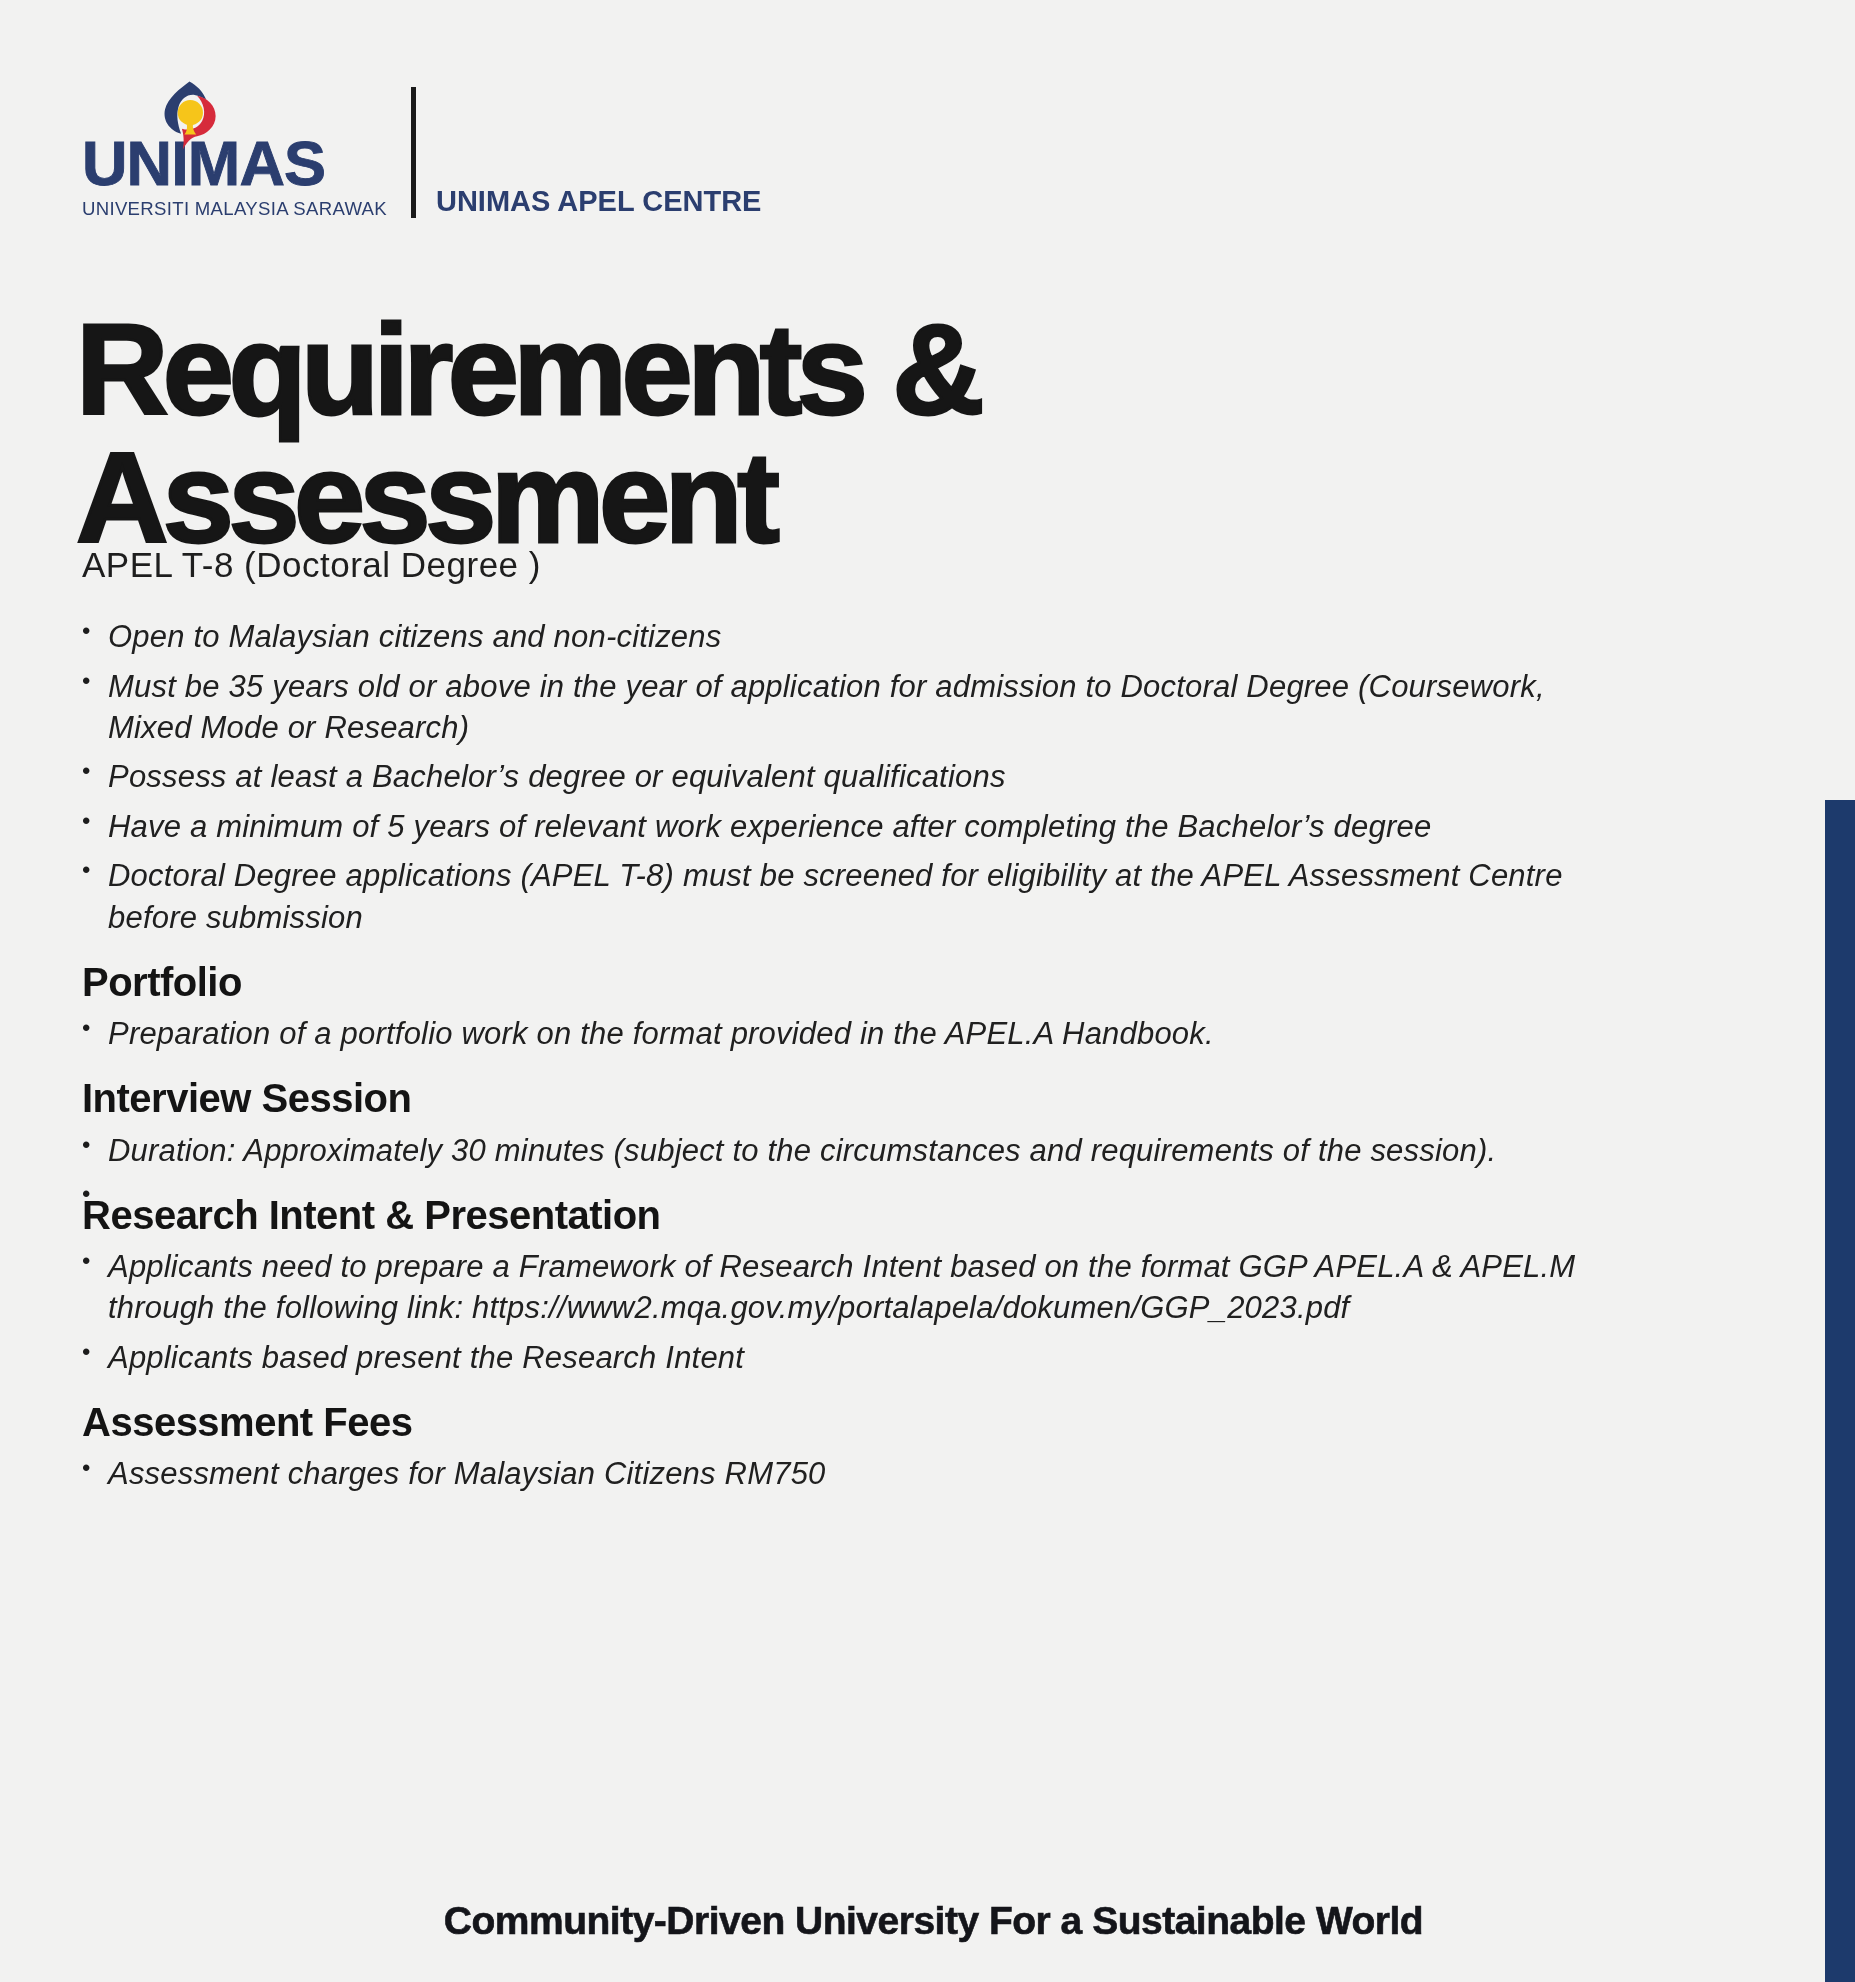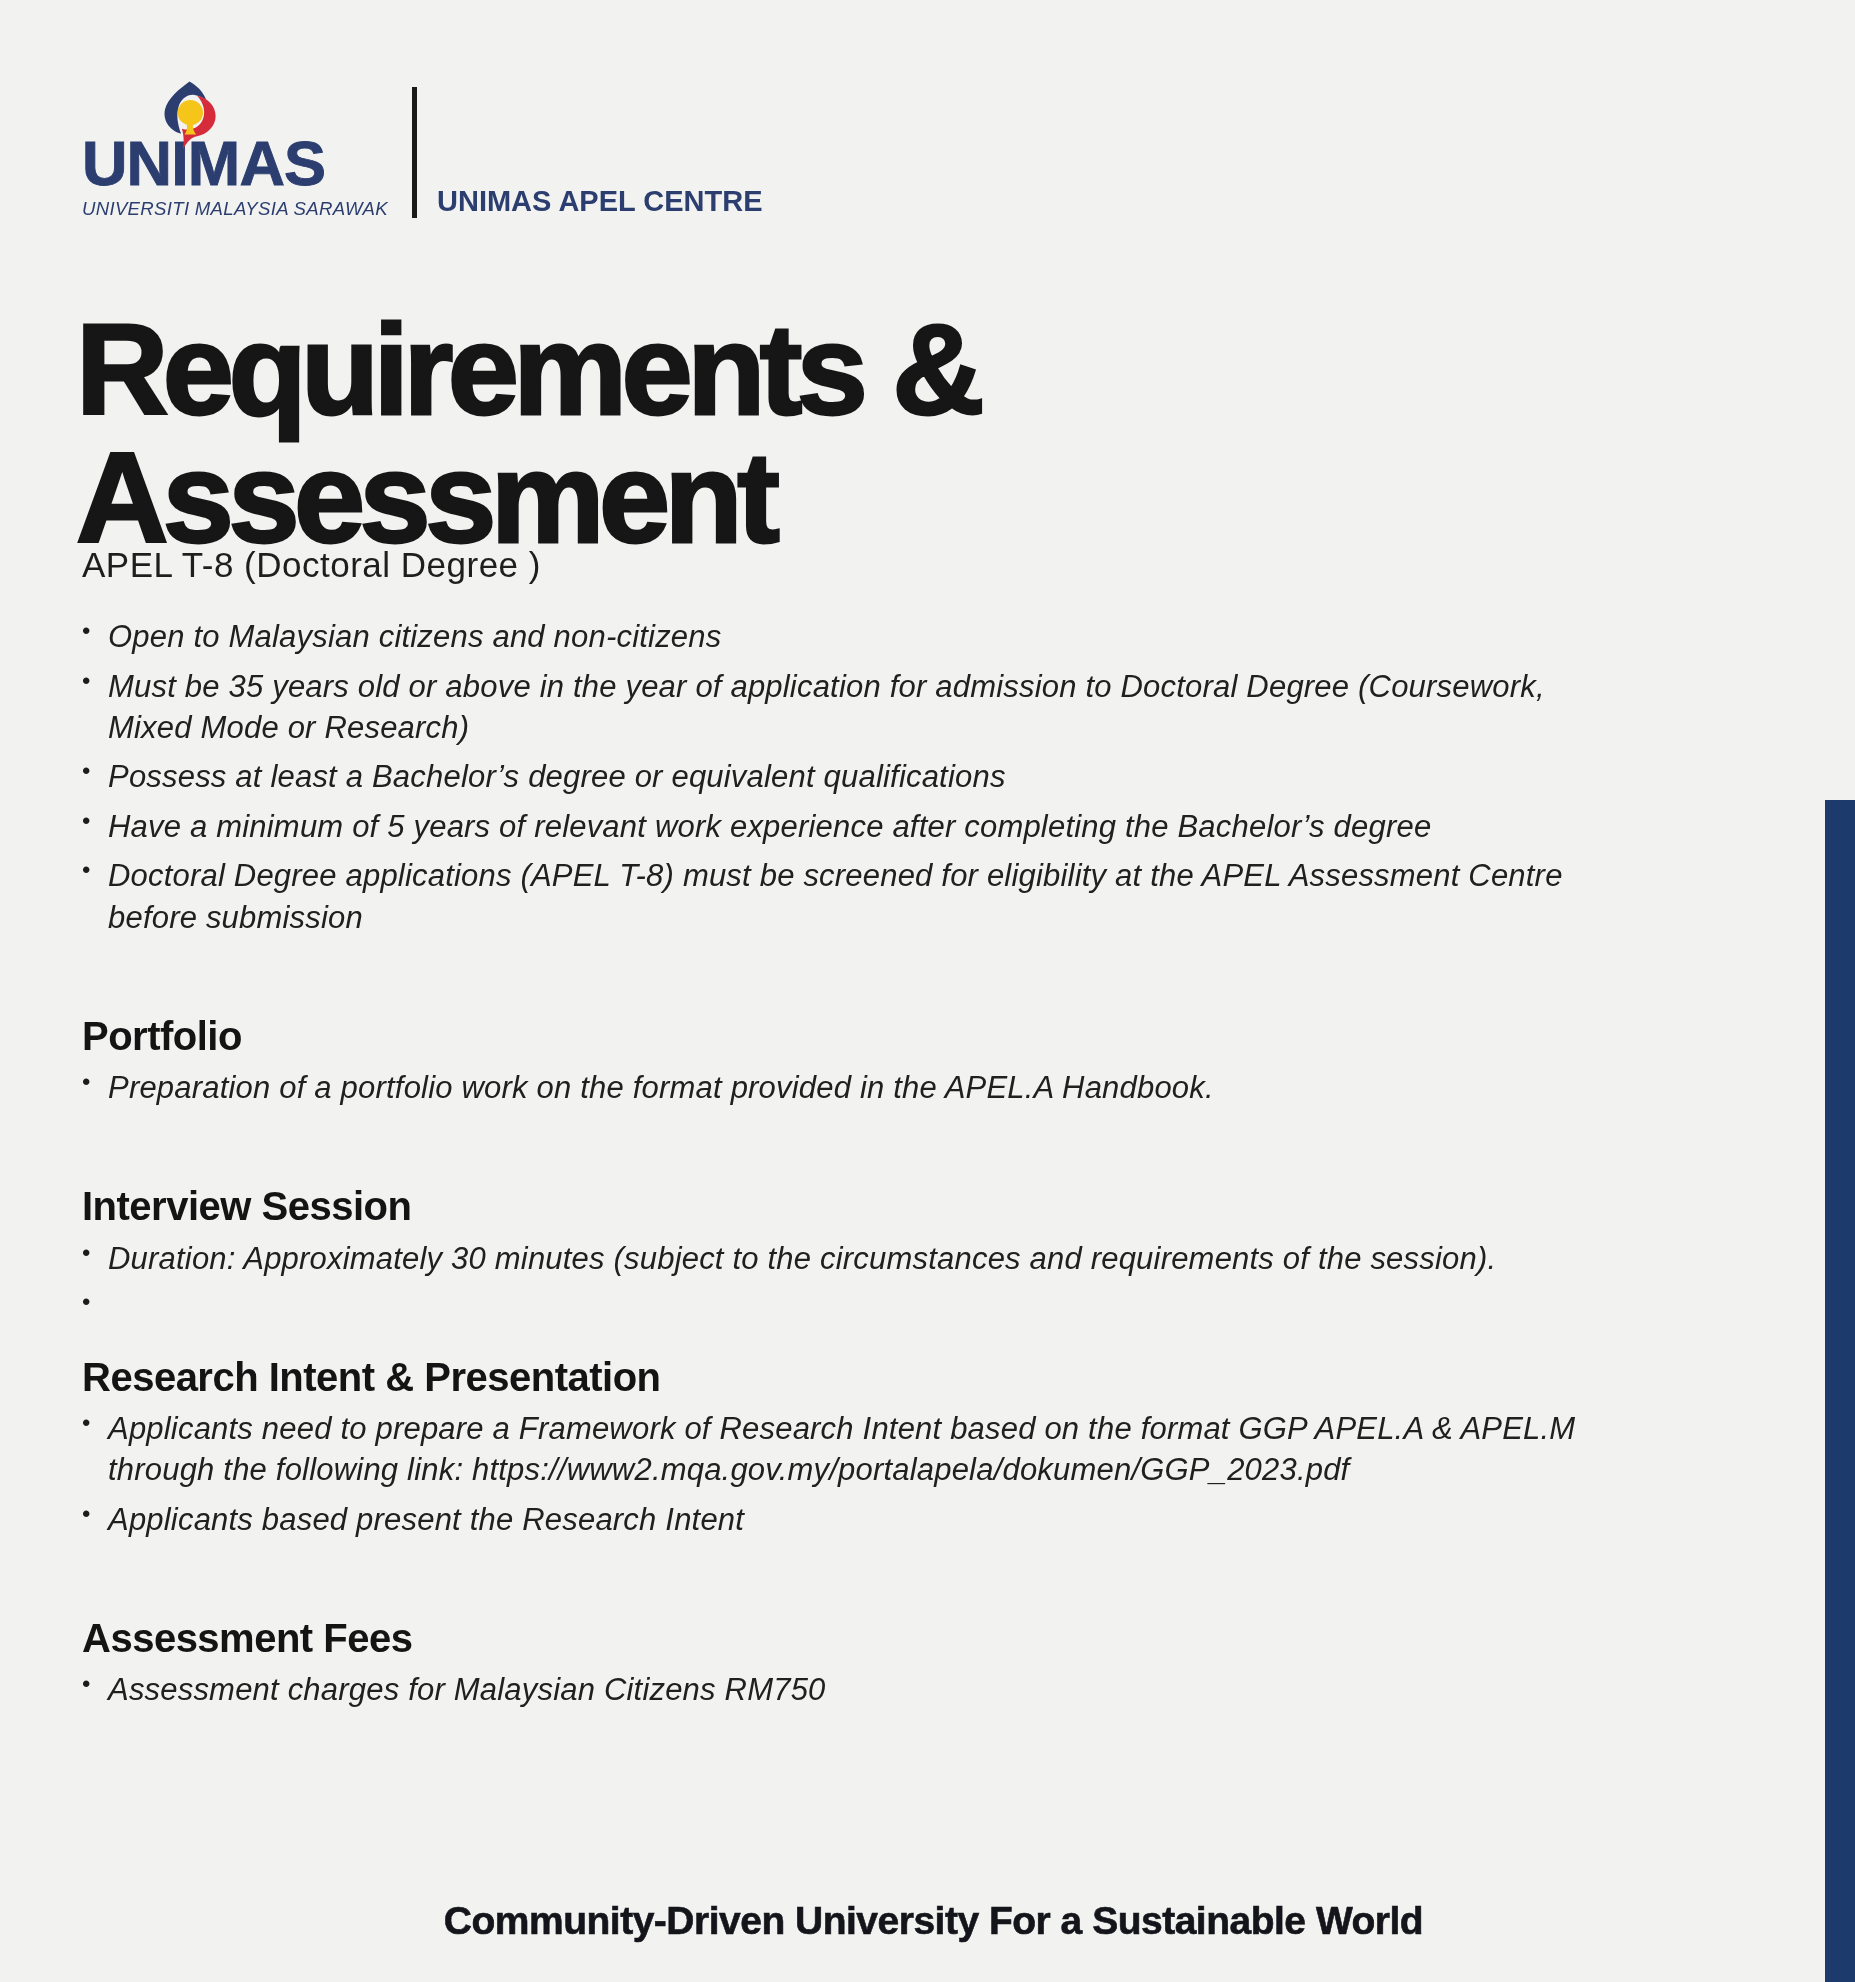--- a/index.html
+++ b/index.html
@@ -41,21 +41,20 @@
     line-height: 1;
     color: #2b3e6f;
     -webkit-text-stroke: 0.9px #2b3e6f;
   }
   .wordmark-caption {
     margin-top: 2.8px;
     font-size: 18.6px;
     letter-spacing: 0.3px;
     color: #2b3e6f;
     white-space: nowrap;
-    font-style: italic;
   }
   .header-divider {
     width: 4.6px;
     background: #1a1a1a;
     margin: 9.3px 20.4px 1.9px 24px;
   }
   .department {
     align-self: flex-end;
     font-size: 29px;
     font-weight: bold;
@@ -85,21 +84,21 @@
     letter-spacing: 0.5px;
   }
 
   
   .content {
     position: absolute;
     top: 616px;
     left: 82px;
     width: 1521px;
   }
-  .section { margin-top: 76px; }
+  .section { margin-top: 22px; }
   .section:first-child { margin-top: 0; }
   .section h2 {
     margin: 0 0 9.3px 0;
     font-size: 40px;
     line-height: 1.1;
     font-weight: bold;
     color: #141414;
     letter-spacing: -0.5px;
   }
   .bullet-list {

